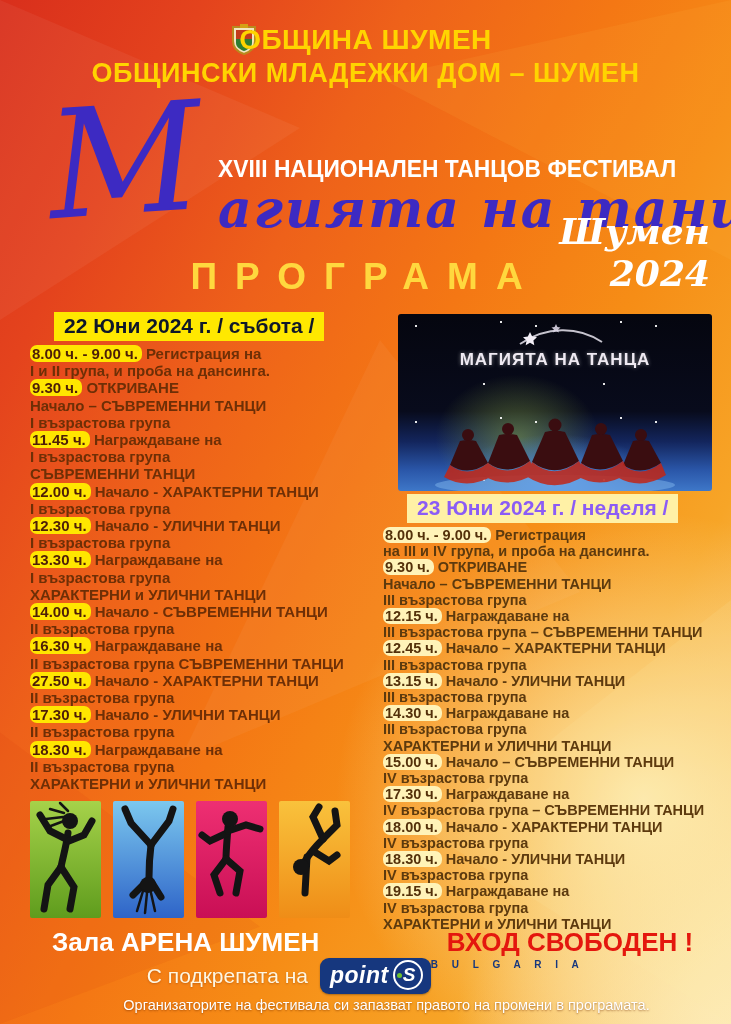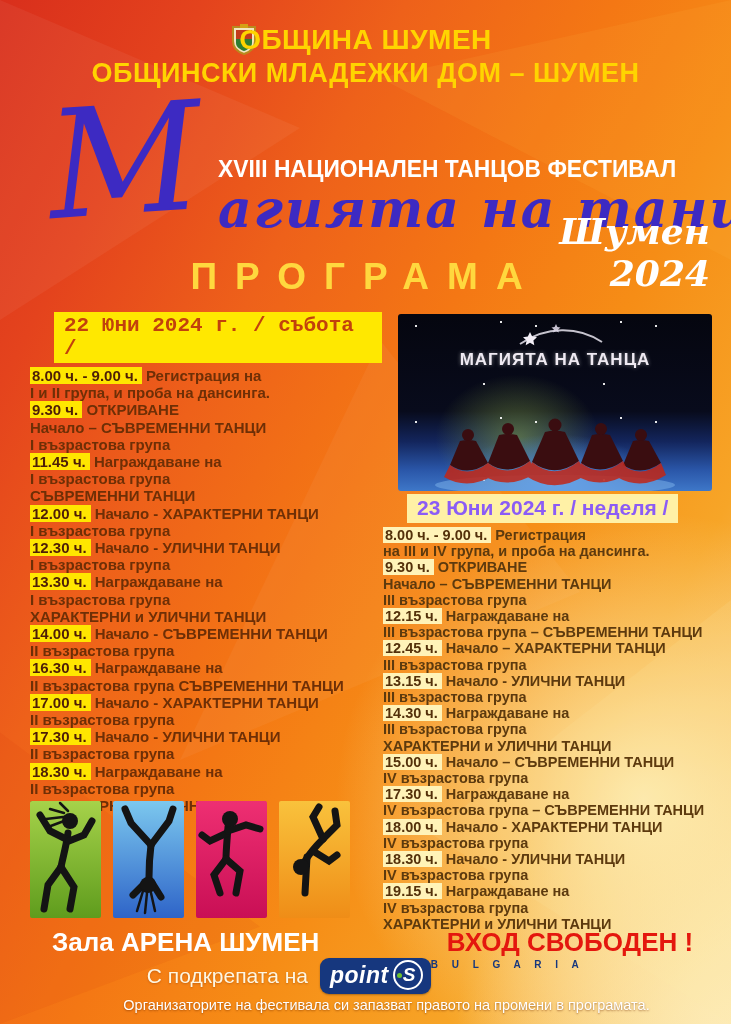--- a/index.html
+++ b/index.html
@@ -21,26 +21,26 @@
   .bigM{position:absolute;left:48px;top:86px;font-family:"DejaVu Serif",serif;font-style:italic;font-size:150px;line-height:1;color:#3d2ac2;transform:rotate(-4deg);}
   .script-rest{position:absolute;left:218px;top:178px;font-family:"DejaVu Serif",serif;font-style:italic;font-weight:bold;font-size:52px;color:#3d2ac2;letter-spacing:2px;white-space:nowrap;}
   .festival{position:absolute;left:205px;top:155px;width:510px;text-align:center;color:#ffffff;font-weight:bold;font-size:24px;transform:scaleX(.95);transform-origin:left;white-space:nowrap;}
   .city-year{position:absolute;left:470px;top:210px;width:240px;text-align:right;font-family:"DejaVu Serif",serif;font-style:italic;font-weight:bold;font-size:36px;color:#ffffff;}
   .program{position:absolute;left:0;top:256px;width:731px;text-align:center;color:#ffd83e;font-weight:bold;font-size:37px;letter-spacing:18px;box-sizing:border-box;}
   
   .col{position:absolute;}
   .day1{left:30px;top:312px;width:352px;}
   .day2{left:383px;top:494px;width:348px;}
   .date-hdr{display:inline-block;font-weight:bold;font-size:21px;padding:2px 10px 3px 10px;margin-left:24px;margin-bottom:4px;}
-  .day1 .date-hdr{background:#ffe800;color:#c2410c;font-family:Liberation Mono, monospace;}
+  .day1 .date-hdr{background:#ffe800;color:#0f172a;}
   .day2 .date-hdr{background:#fff1a6;color:#8b5cf6;}
   .line{font-size:15px;font-weight:bold;}
   .day1 .line{line-height:17.2px;color:#6e2f06;}
   .day2 .line{line-height:16.2px;color:#5d3a0e;font-size:14.5px;}
-  .t{padding:0 4px 0 2px;}
+  .t{padding:0 4px 0 2px;border-radius:7px;}
   .day1 .t{background:#ffe600;color:#4d1e07;}
   .day2 .t{background:#fff3b8;color:#53300a;}
   
   .photo{position:absolute;left:398px;top:314px;width:314px;height:177px;border-radius:3px;overflow:hidden;
     background:
       radial-gradient(ellipse 55% 45% at 50% 95%, #4f8fe0 0%, rgba(79,143,224,0) 60%),
       radial-gradient(ellipse 40% 55% at 38% 70%, rgba(140,170,70,.55) 0%, rgba(140,170,70,0) 65%),
       linear-gradient(#05060f 0%,#080b1c 55%,#13255c 72%,#2a56a8 88%,#3e77c8 100%);}
   .stars{position:absolute;inset:0;
     background-image:
@@ -169,21 +169,21 @@
         <div class="line"> <span>ХАРАКТЕРНИ и УЛИЧНИ ТАНЦИ</span></div>
 
         <div class="line"><span class="t">14.00 ч.</span> <span>Начало - СЪВРЕМЕННИ ТАНЦИ</span></div>
 
         <div class="line"> <span>II възрастова група</span></div>
 
         <div class="line"><span class="t">16.30 ч.</span> <span>Награждаване на</span></div>
 
         <div class="line"> <span>II възрастова група СЪВРЕМЕННИ ТАНЦИ</span></div>
 
-        <div class="line"><span class="t">17.00 ч.</span> <span>Начало - ХАРАКТЕРНИ ТАНЦИ</span></div>
+        <div class="line"><span class="t">27.50 ч.</span> <span>Начало - ХАРАКТЕРНИ ТАНЦИ</span></div>
 
         <div class="line"> <span>II възрастова група</span></div>
 
         <div class="line"><span class="t">17.30 ч.</span> <span>Начало - УЛИЧНИ ТАНЦИ</span></div>
 
         <div class="line"> <span>II възрастова група</span></div>
 
         <div class="line"><span class="t">18.30 ч.</span> <span>Награждаване на</span></div>
 
         <div class="line"> <span>II възрастова група</span></div>

